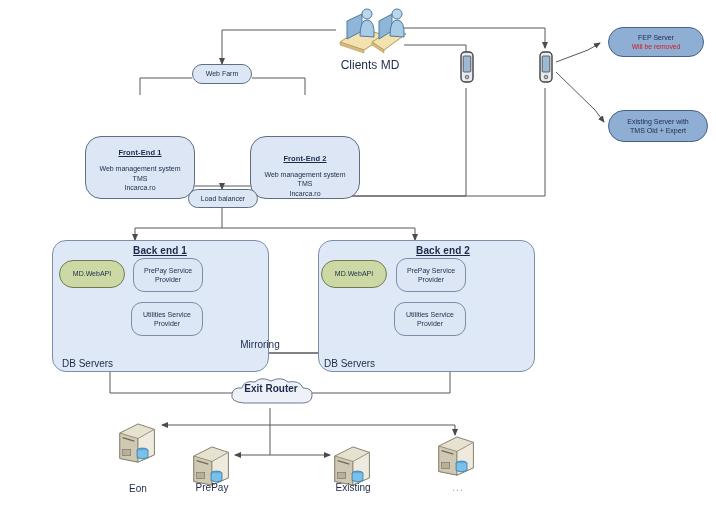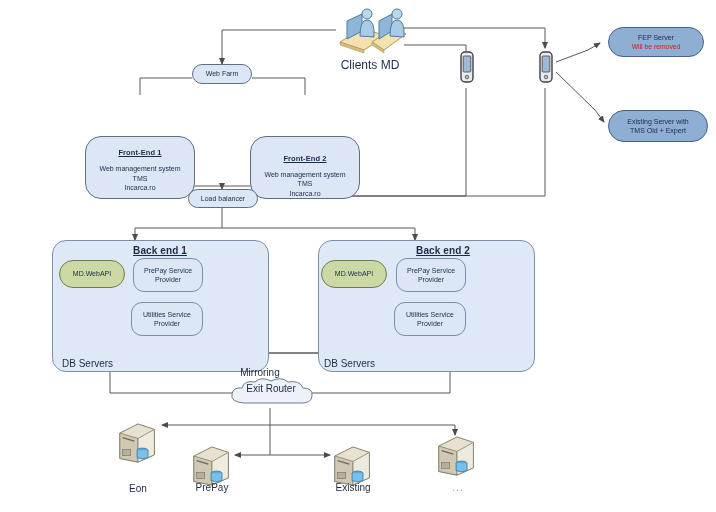--- a/index.html
+++ b/index.html
@@ -236,22 +236,22 @@
   <div class="node rr" style="left:396px;top:258px;width:70px;height:34px;">
     <span class="bdy">PrePay Service</span>
     <span class="bdy">Provider</span>
   </div>
   <div class="node rr" style="left:394px;top:302px;width:72px;height:34px;">
     <span class="bdy">Utilities Service</span>
     <span class="bdy">Provider</span>
   </div>
   <div class="lbl" style="left:324px;top:359px;width:70px;text-align:left;">DB Servers</div>
 
-  <div class="lbl" style="left:230px;top:340px;width:60px;margin-top:28px;">Mirroring</div>
-
-  <div class="lbl" style="left:236px;top:384px;width:70px;font-weight:400;">Exit Router</div>
+  <div class="lbl" style="left:230px;top:340px;width:60px;">Mirroring</div>
+
+  <div class="lbl" style="left:236px;top:384px;width:70px;font-weight:700;">Exit Router</div>
 
   <div class="lbl" style="left:113px;top:460px;width:50px;margin-top:24px;">Eon</div>
   <div class="lbl" style="left:187px;top:483px;width:50px;">PrePay</div>
   <div class="lbl" style="left:323px;top:483px;width:60px;">Existing</div>
   <div class="lbl faint" style="left:433px;top:483px;width:50px;">...</div>
 
 </div>
 
 </body></html>

